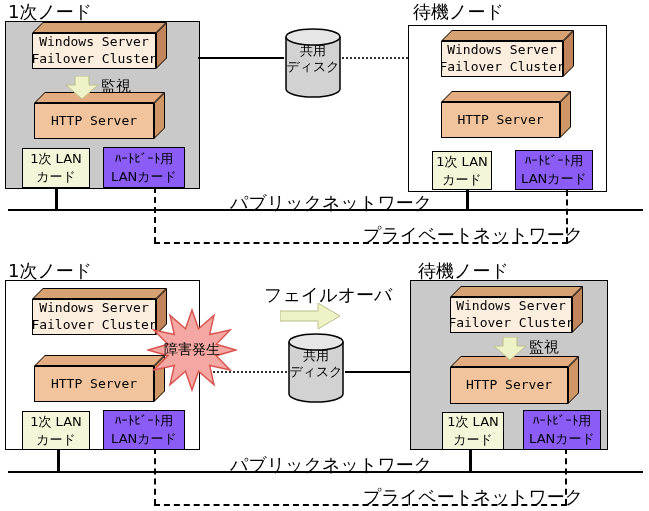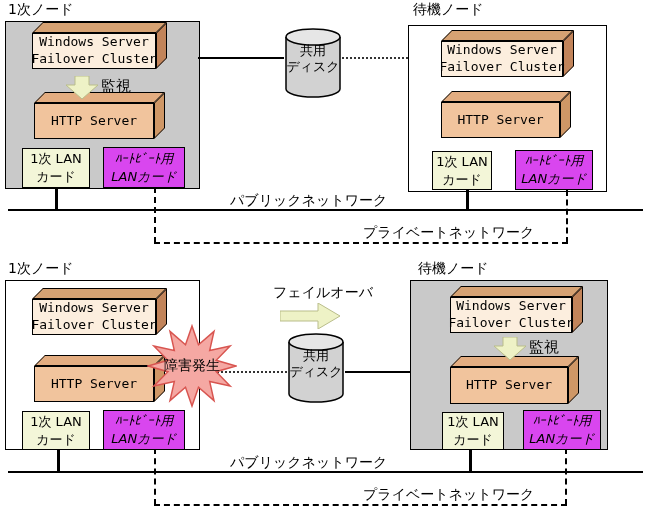--- a/index.html
+++ b/index.html
@@ -1,18 +1,18 @@
 <!DOCTYPE html>
 <html><head>
 <meta charset="utf-8">
 <style>
   html,body{margin:0;padding:0;background:#fff;}
   #stage{position:relative;width:649px;height:511px;background:#fff;overflow:hidden;
          font-family:"DejaVu Sans",sans-serif;color:#000;}
-  .jl{position:absolute;font-size:14px;white-space:nowrap;line-height:1.1;}
+  .jl{position:absolute;font-size:18px;white-space:nowrap;line-height:1.1;}
   .node{position:absolute;border:1px solid #000;background:#fff;}
   .node.gray{background:#c9c9c9;}
   
   .b3{position:absolute;z-index:2;}
   .f-front{position:absolute;left:0;top:0;right:0;bottom:0;border:1px solid #000;
            display:flex;flex-direction:column;align-items:center;justify-content:center;
            font-family:"DejaVu Sans Mono",monospace;font-size:13px;line-height:1.3;white-space:nowrap;}
   .f-top{position:absolute;left:0;top:-11px;width:100%;height:11px;border:1px solid #000;
          transform:skewX(-45deg);transform-origin:0 100%;box-sizing:border-box;}
   .f-side{position:absolute;top:0;right:-11px;width:11px;height:100%;border:1px solid #000;
@@ -20,21 +20,21 @@
   .wsfc .f-front{background:#fceede;}
   .wsfc .f-top{background:#d6a273;}
   .wsfc .f-side{background:#c2845a;}
   .http .f-front{background:#f1c49d;align-items:center;}
   .http .f-top{background:#e3ad81;}
   .http .f-side{background:#cf9766;}
   
   .lan{position:absolute;border:1px solid #000;display:flex;flex-direction:column;align-items:center;
        justify-content:center;font-size:13px;line-height:1.35;text-align:center;white-space:nowrap;z-index:2;}
   .lan.p{background:#f3f6d8;}
-  .lan.h{background:#d946ef;font-style:italic;}
+  .lan.h{background:#8b5cf6;}
   
   .slh{position:absolute;height:2px;background:#000;}
   .slv{position:absolute;width:3px;background:#000;}
   .dh{position:absolute;border-top:2px dashed #000;height:0;}
   .dv{position:absolute;border-left:2px dashed #000;width:0;}
   .dot{position:absolute;border-top:2px dotted #333;height:0;z-index:1;}
   
   .cyl{position:absolute;z-index:2;}
   .cyl .txt{position:absolute;left:0;top:16px;width:100%;text-align:center;font-size:13px;line-height:1.25;}
   
@@ -158,28 +158,28 @@
 
   <div class="lan p" style="left:22px;top:411px;width:66px;height:37px;">
     <div>1次 LAN</div>
     <div>カード</div>
   </div>
   <div class="lan h" style="left:103px;top:410px;width:80px;height:38px;">
     <div>ﾊｰﾄﾋﾞｰﾄ用</div>
     <div>LANカード</div>
   </div>
 
-  <div class="burst" style="left:147px;top:324px;width:90px;height:84px;">
+  <div class="burst" style="left:147px;top:308px;width:90px;height:84px;">
     <svg width="90" height="84" viewBox="0 0 90 84">
       <polygon points="89,42 69.2,47.7 83.1,62 62.7,57.6 67,76.6 51.5,63.2 45,82 38.5,63.2 23,76.6 27.3,57.6 6.9,62 20.9,47.7 1,42 20.9,36.3 6.9,22 27.3,26.4 23,7.4 38.5,20.8 45,2 51.5,20.8 67,7.4 62.7,26.4 83.1,22 69.2,36.3" fill="#f5a8a3" stroke="#d85550" stroke-width="1.5"></polygon>
     </svg>
     <div class="txt">障害発生</div>
   </div>
 
-  <div class="jl" style="left:273px;top:285px;">フェイルオーバ</div>
+  <div class="jl" style="left:264px;top:285px;">フェイルオーバ</div>
   <svg class="arrow" style="left:280px;top:303px;" width="60" height="26" viewBox="0 0 60 26">
     <polygon points="0,8 38,8 38,0 60,13 38,26 38,18 0,18" fill="#eef2c6" stroke="#b9bd8a" stroke-width="1"></polygon>
   </svg>
 
   <div class="dot" style="left:200px;top:371px;width:87px;"></div>
   <div class="slh" style="left:345px;top:371px;width:65px;"></div>
 
   <div class="cyl" style="left:287px;top:332px;width:58px;height:72px;">
     <svg width="58" height="72" viewBox="0 0 58 72">
       <path d="M2 10 v52 a27 8 0 0 0 54 0 v-52" fill="#d2d2d2" stroke="#000" stroke-width="1.5"></path>

